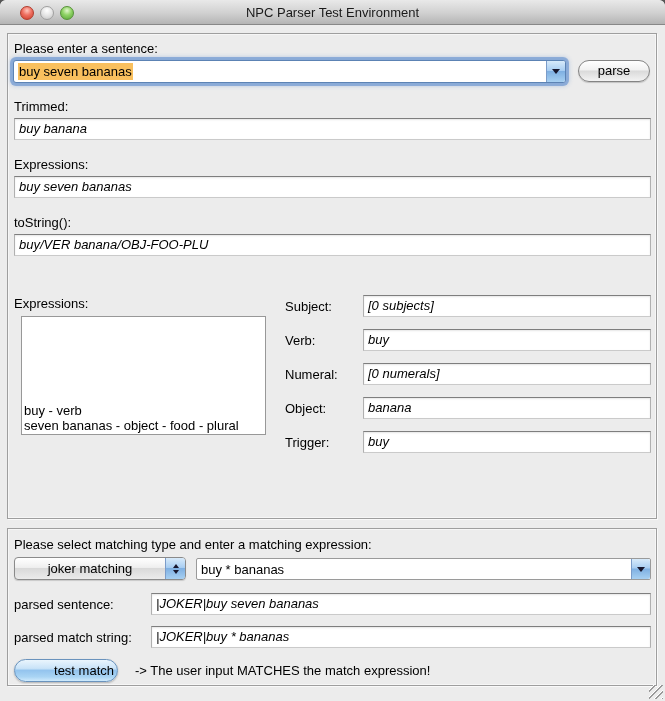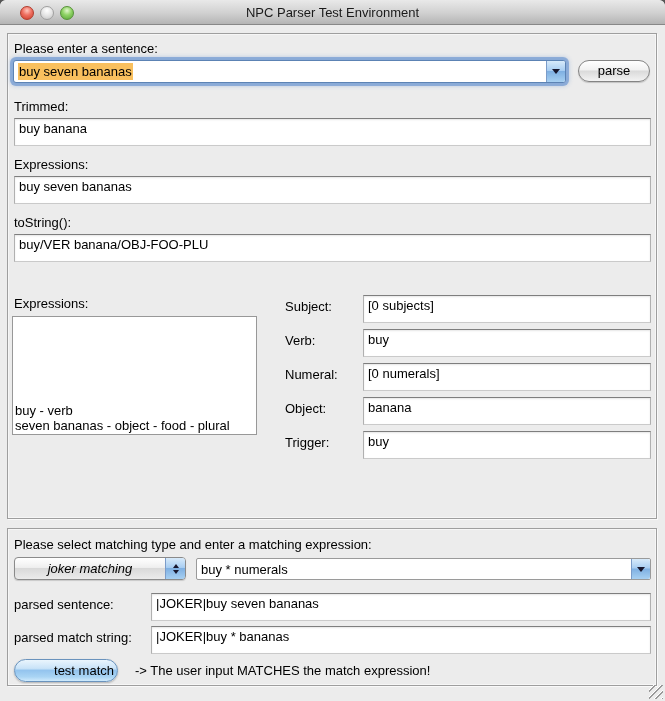--- a/index.html
+++ b/index.html
@@ -30,24 +30,24 @@
   .panel {
     position:absolute; left:7px; width:650px;
     border:1px solid #9e9e9e;
     box-shadow: inset 0 0 0 1px rgba(255,255,255,.55), 1px 1px 0 rgba(255,255,255,.7);
   }
   .panel-top { top:33px; height:486px; }
   .panel-bottom { top:528px; height:158px; }
   .lbl { position:absolute; font-size:13px; white-space:nowrap; }
   
   .tf {
-    position:absolute; background:#fff; height:28px;
+    position:absolute; background:#fff; height:22px;
     border:1px solid #b0b0b0; border-top-color:#7e7e7e; border-bottom-color:#cacaca;
     box-shadow: inset 0 1px 2px rgba(0,0,0,.10);
-    font-size:13px; line-height:20px; padding:0 4px; white-space:nowrap; overflow:hidden;
+    font-size:13px; line-height:20px; padding:0 4px; white-space:nowrap; overflow:hidden;font-style:italic;
   }
   
   .combo {
     position:absolute; height:23px; background:#fff;
     border:1px solid #5c83b4; border-radius:3px;
     box-shadow: 0 0 0 3px rgba(119,158,211,.75), 0 0 4px 3px rgba(119,158,211,.45);
     display:flex; align-items:center;
   }
   .combo.noring {
     border:1px solid #9a9a9a; border-radius:2px; box-shadow:none;
@@ -86,21 +86,21 @@
     font-size:13px; text-align:center; line-height:20px; cursor:default;
     font-family: Liberation Sans, sans-serif;
   }
   .btn-aqua {
     border:1px solid #6a93bd; height:23px; border-radius:12px; line-height:21px;
     background: linear-gradient(#eaf5fd 0%, #c9e3f8 40%, #94c4ee 50%, #a9d4f4 80%, #cfeafc 100%);
     box-shadow: 0 1px 2px rgba(0,0,0,.25);
   }
   
   .listbox {
-    position:absolute; background:#fff; border:1px solid #989898;
+    position:absolute; background:#fff; border:1px solid #989898;margin-left:9px;
   }
   .listbox-items {
     position:absolute; left:2px; right:2px; bottom:1px;
     font-size:13px; line-height:15px; white-space:nowrap;
   }
   
   .grip {
     position:absolute; right:2px; bottom:2px; width:14px; height:14px;
     background: repeating-linear-gradient(135deg,
       transparent 0 3px, #ffffff 3px 4px, #9a9a9a 4px 5px);
@@ -160,30 +160,30 @@
   <div class="lbl" style="left:285px; top:401px;">Object:</div>
   <div class="tf" style="left:363px; top:397px; width:288px;">banana</div>
 
   <div class="lbl" style="left:285px; top:435px;">Trigger:</div>
   <div class="tf" style="left:363px; top:431px; width:288px;">buy</div>
 
   <div class="panel panel-bottom"></div>
 
   <div class="lbl" style="left:14px; top:537px;">Please select matching type and enter a matching expression:</div>
 
-  <div class="popup" style="left:14px; top:557px; width:172px;font-style:italic;">
+  <div class="popup" style="left:14px; top:557px; width:172px;">
     <div class="popup-label">joker matching</div>
     <div class="popup-cap">
       <span class="tri-up"></span>
       <span class="tri-down sm"></span>
     </div>
   </div>
 
   <div class="combo noring" style="left:196px; top:558px; width:455px; height:22px;">
-    <div class="combo-text">buy * numerals</div>
+    <div class="combo-text">buy * bananas</div>
     <div class="combo-cap">
       <span class="tri-down"></span>
     </div>
   </div>
 
   <div class="lbl" style="left:14px; top:597px;">parsed sentence:</div>
   <div class="tf" style="left:151px; top:593px; width:500px;">|JOKER|buy seven bananas</div>
 
   <div class="lbl" style="left:14px; top:630px;">parsed match string:</div>
   <div class="tf" style="left:151px; top:626px; width:500px;">|JOKER|buy * bananas</div>

